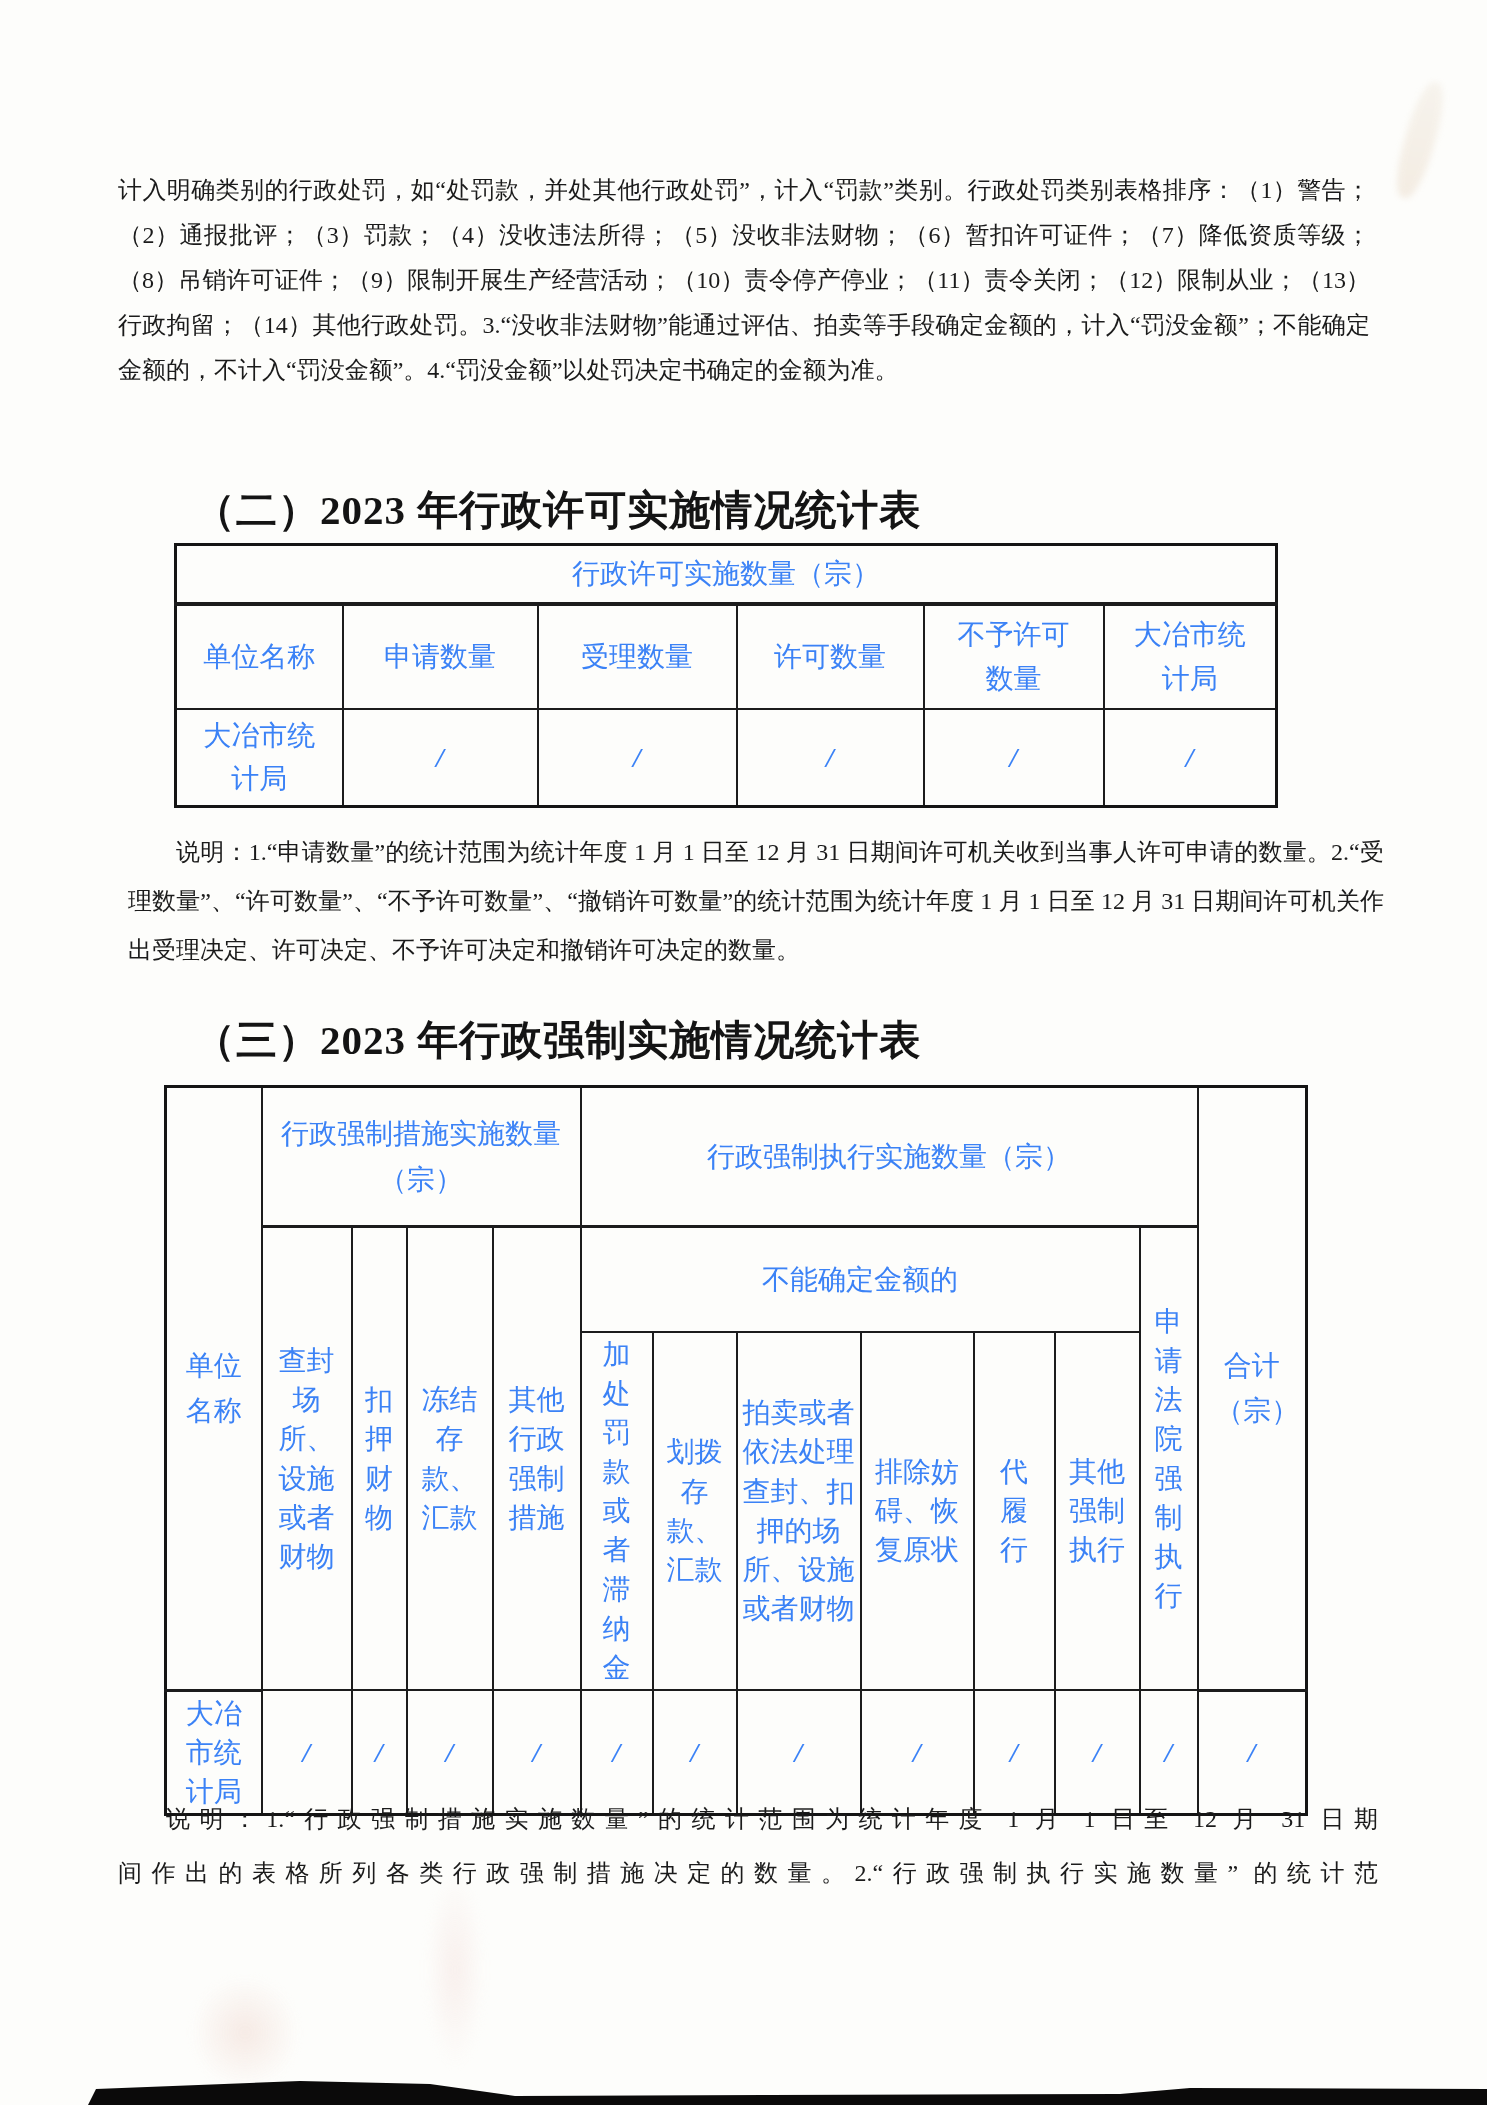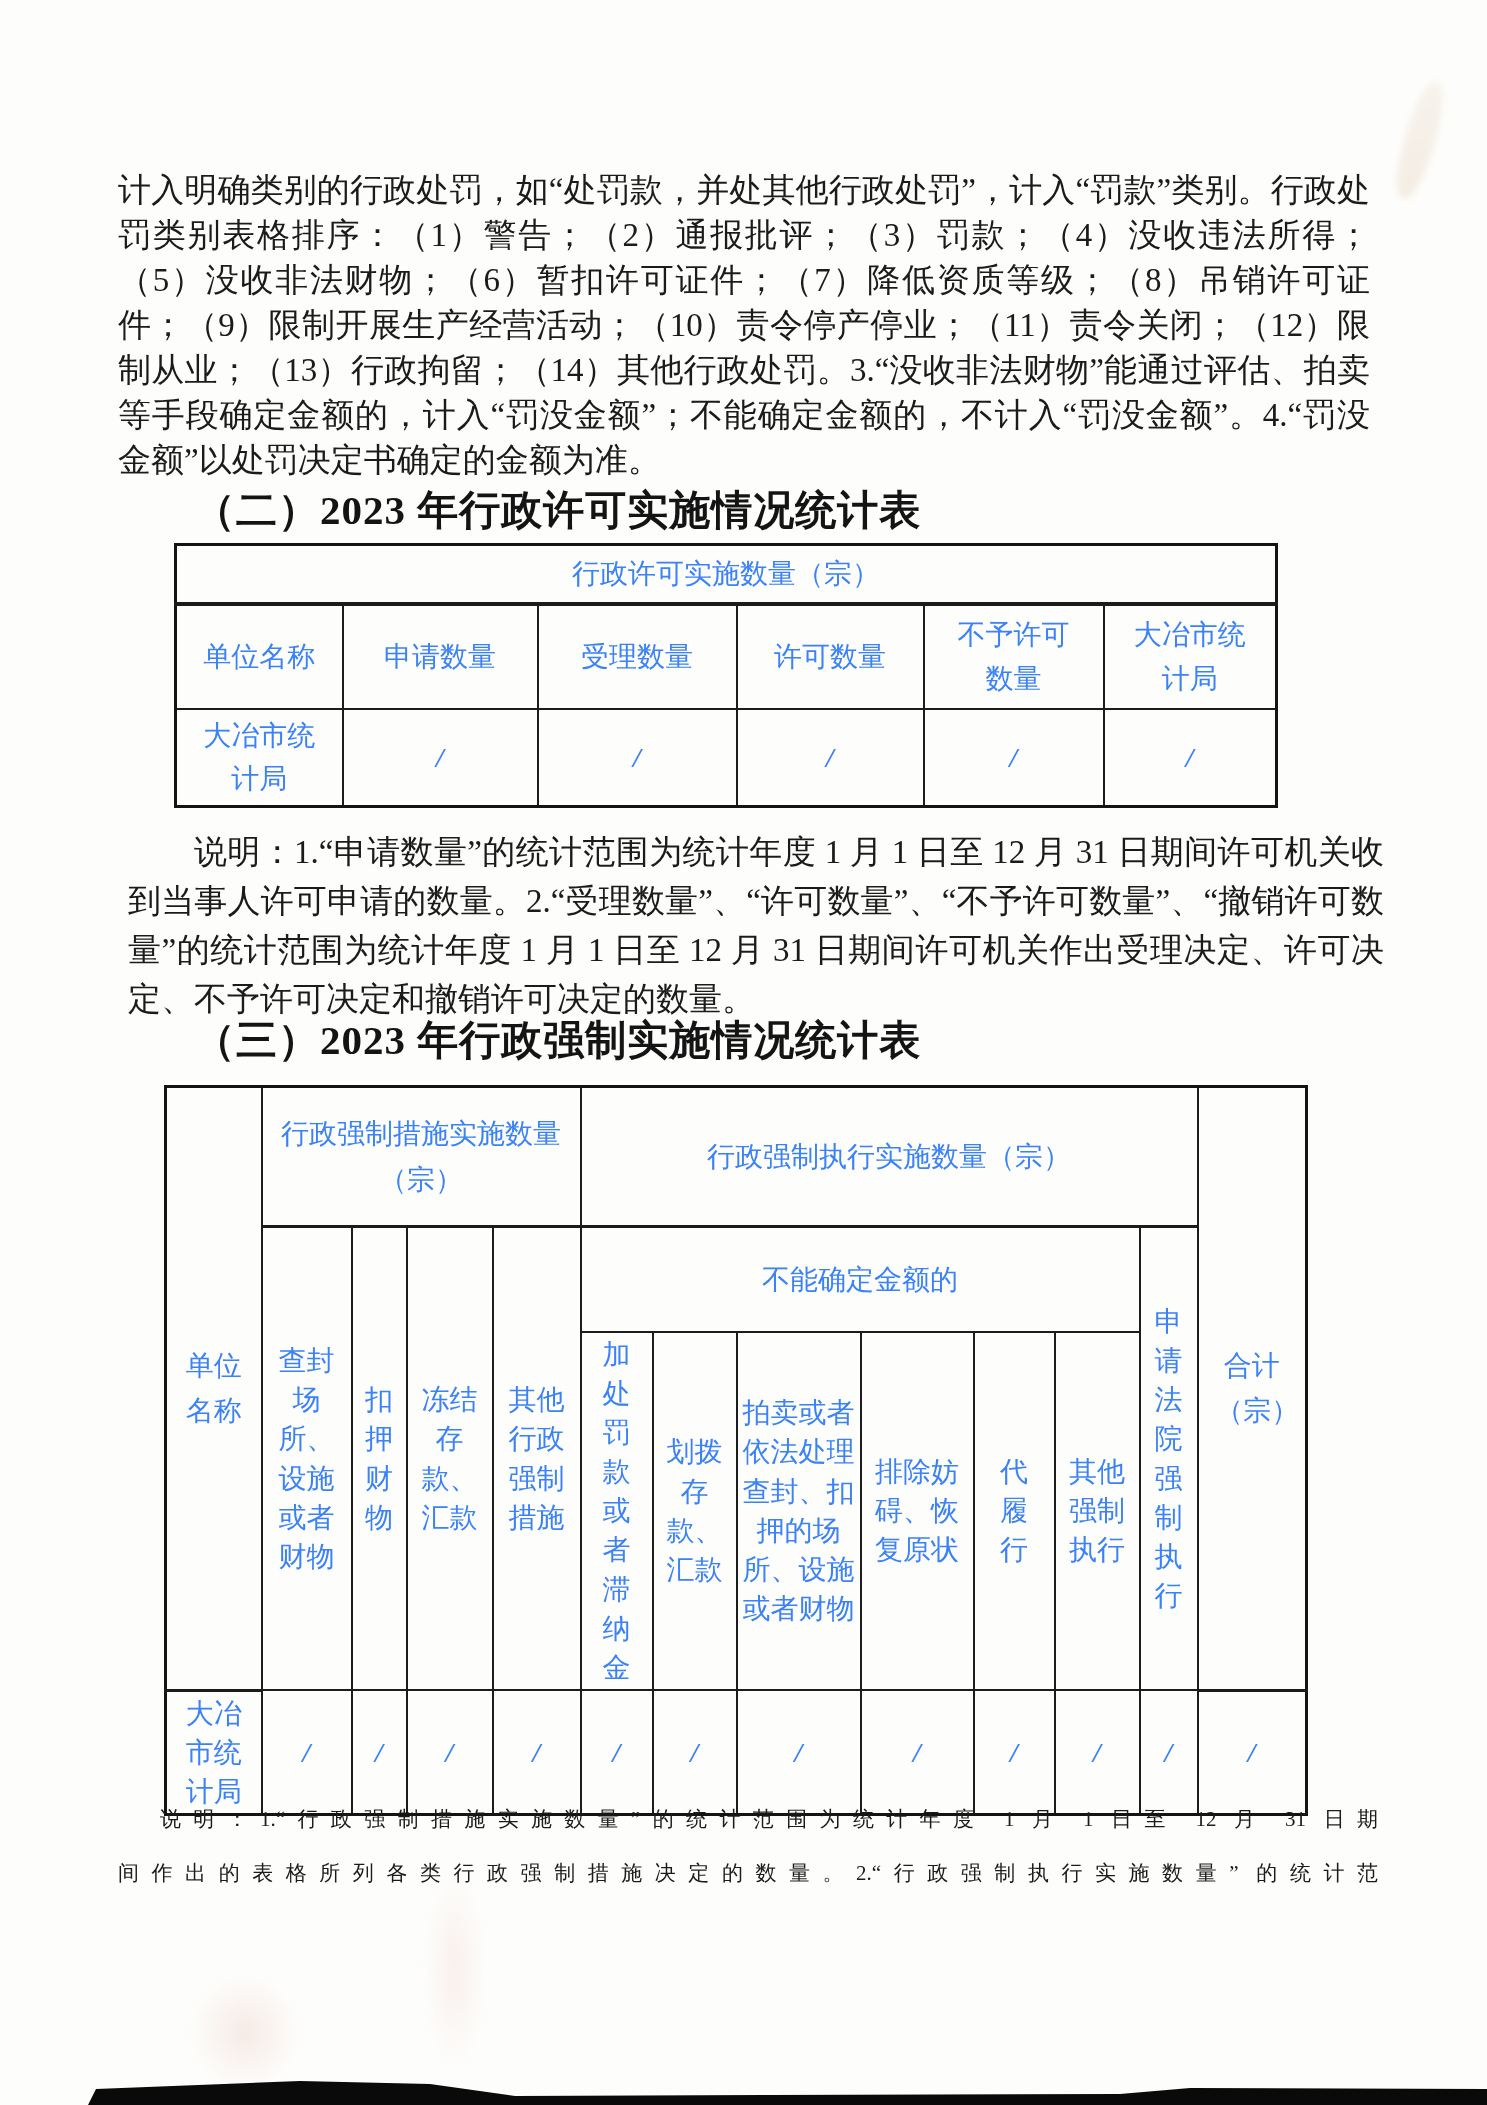--- a/index.html
+++ b/index.html
@@ -7,37 +7,37 @@
     position:relative;
     width:1487px; height:2105px;
     margin:0 auto;
     background:#fdfdfb;
     overflow:hidden;
     font-family:"Liberation Serif","DejaVu Serif",serif;
     color:#191919;
   }
   .para {
     position:absolute;
-    font-size:33px;
+    font-size:24px;
     text-align:justify;
     color:#1b1b1b;
   }
   #intro { left:118px; top:168px; width:1252px; line-height:45px; }
   .sec-heading {
     position:absolute;
     font-size:41px;
     font-weight:bold;
     letter-spacing:1px;
     color:#141414;
     white-space:nowrap;
   }
   #h2 { left:194px; top:483px; }
   #h3 { left:194px; top:1013px; }
   #note1 { left:128px; top:828px; width:1256px; line-height:49px; text-indent:2em; }
-  #note2 { position:absolute; left:118px; top:1792px; width:1260px; font-size:21px; color:#1b1b1b; line-height:54px; }
+  #note2 { position:absolute; left:118px; top:1792px; width:1260px; font-size:24px; color:#1b1b1b; line-height:54px; }
   #note2 .nl { text-align:justify; text-align-last:justify; }
   #note2 .nl.first { text-indent:2em; }
 
   .tbl-wrap { position:absolute; }
   #t1 { left:174px; top:543px; }
   #t2 { left:164px; top:1085px; }
 
   table.doc-table {
     border-collapse:collapse;
     table-layout:fixed;

